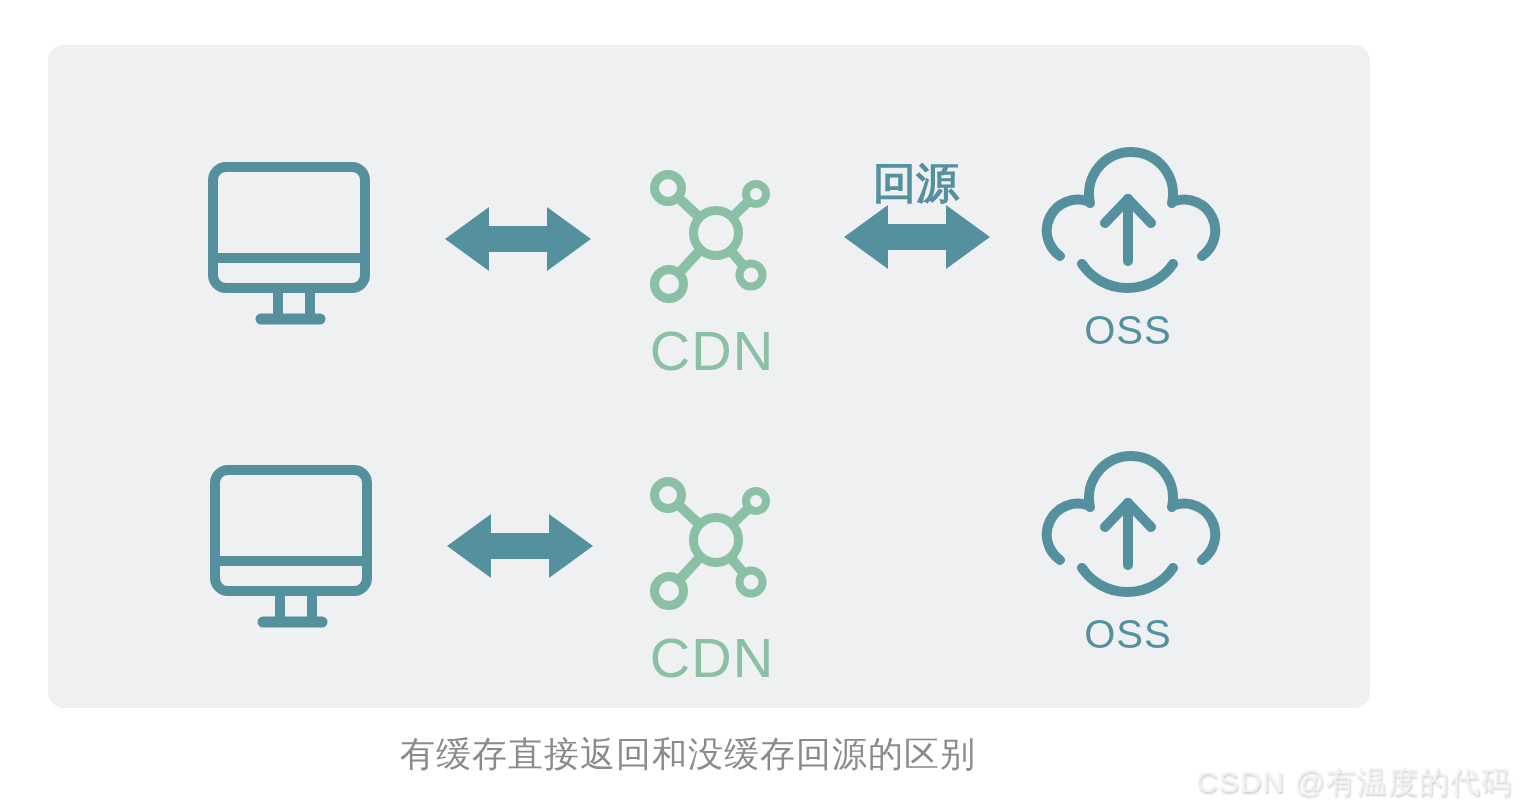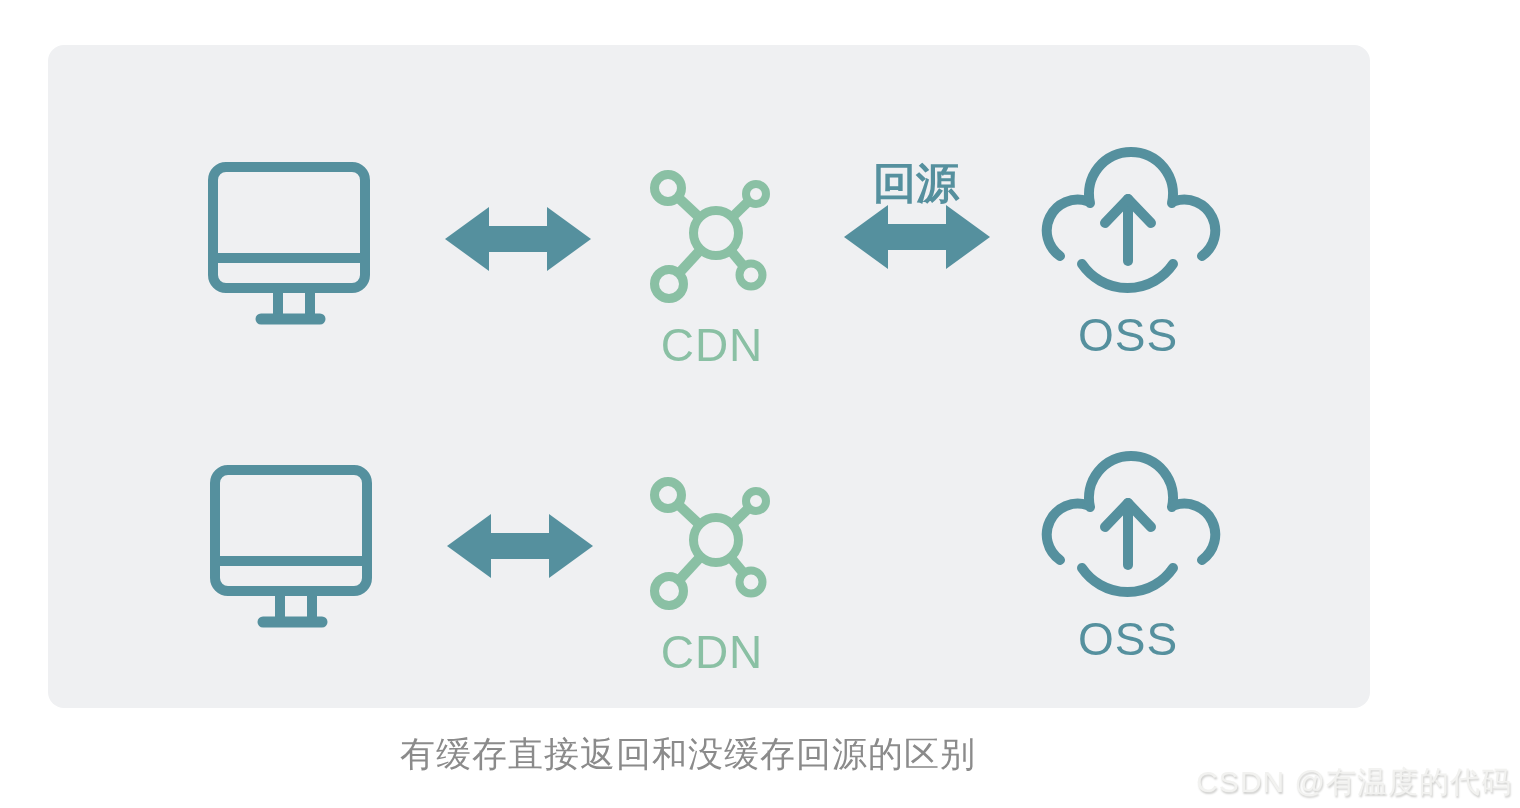--- a/index.html
+++ b/index.html
@@ -14,22 +14,22 @@
   .stage{position:relative;width:1520px;height:808px;background:#ffffff;}
   .panel{position:absolute;left:48px;top:45px;width:1322px;height:663px;
     background:var(--panel-bg);border-radius:16px;}
   .abs{position:absolute;}
   svg{display:block;overflow:visible;}
   .teal-ic{color:var(--teal);}
   .green-ic{color:var(--green);}
   .stroke{fill:none;stroke:currentColor;}
   .ring{fill:var(--panel-bg);stroke:currentColor;}
   .node-label{position:absolute;text-align:center;font-weight:500;letter-spacing:1px;}
-  .cdn-label{color:var(--green);font-size:46px;width:140px;}
-  .oss-label{color:var(--teal);font-size:46px;width:140px;}
+  .cdn-label{color:var(--green);font-size:56px;width:140px;}
+  .oss-label{color:var(--teal);font-size:40px;width:140px;}
   .arrow-label{position:absolute;text-align:center;color:var(--teal);
     font-size:43px;font-weight:600;}
   .caption{position:absolute;left:288px;top:731px;width:800px;text-align:center;
     color:var(--caption-gray);font-size:35px;font-weight:500;letter-spacing:1px;}
   .watermark{position:absolute;right:8px;top:762px;font-size:30px;
     color:#f2f2f0;text-shadow:1px 2px 2px #cfcfcd;letter-spacing:1px;}
 </style>
 </head>
 <body>
 

